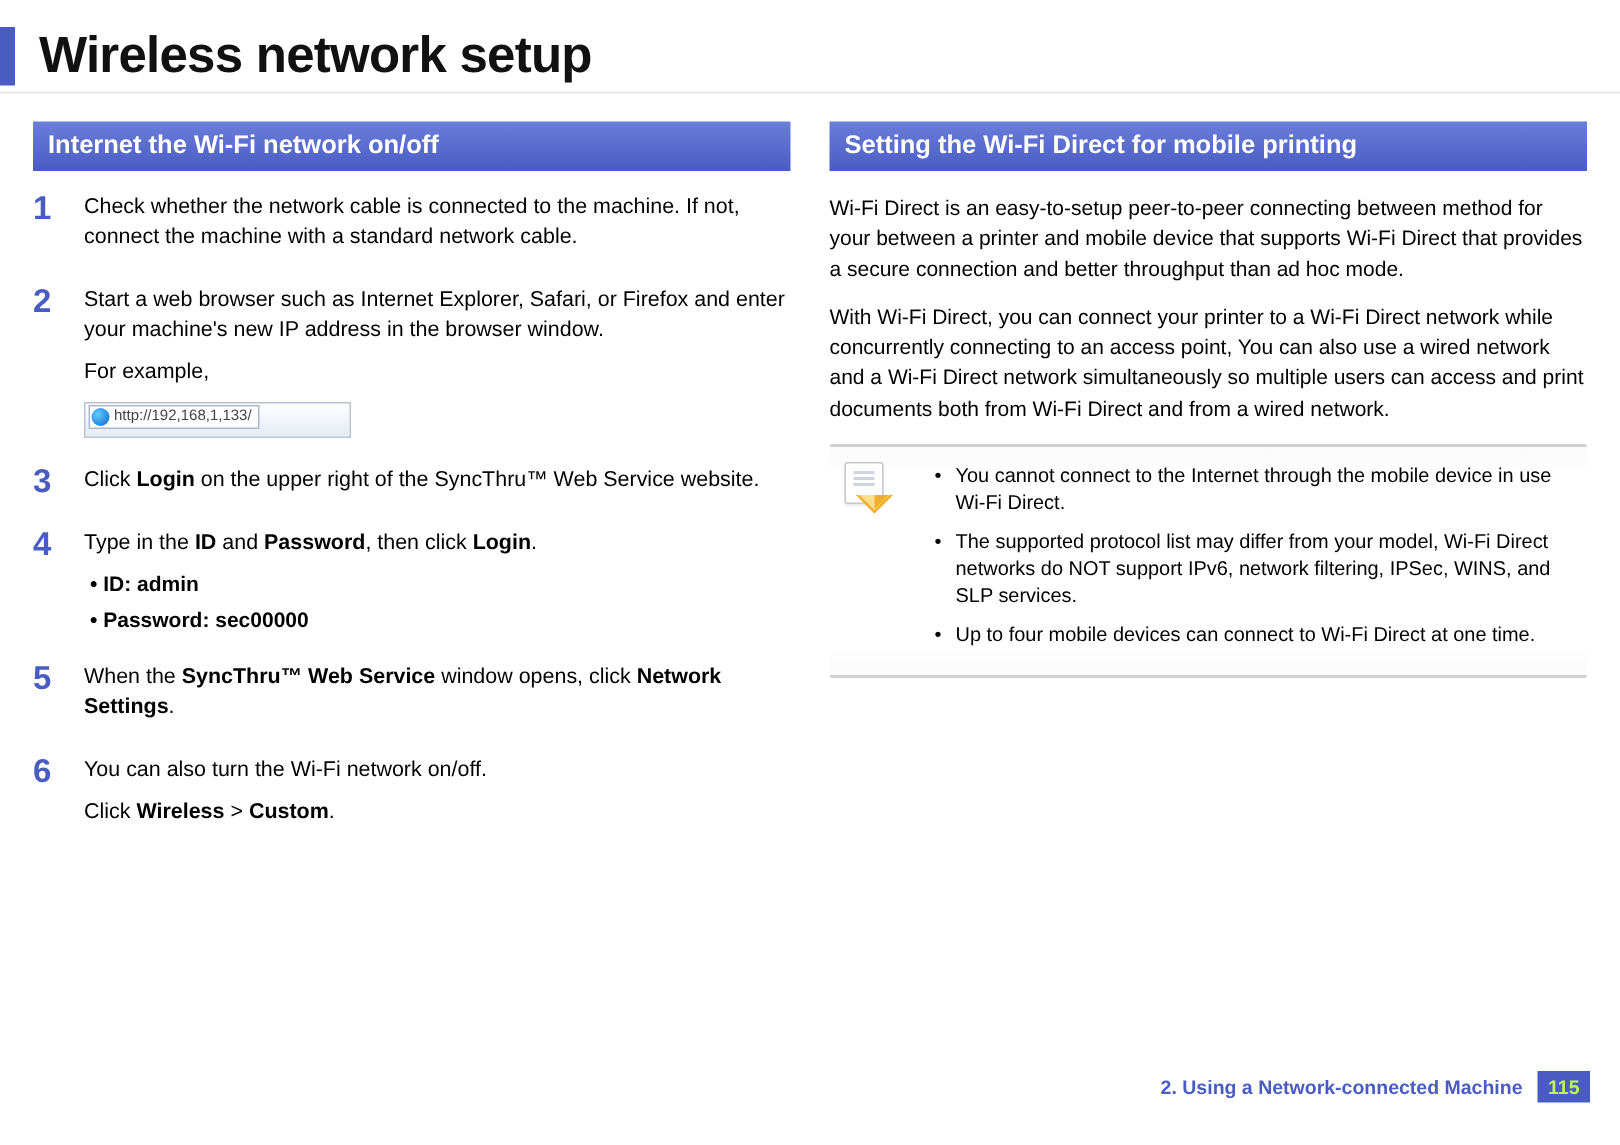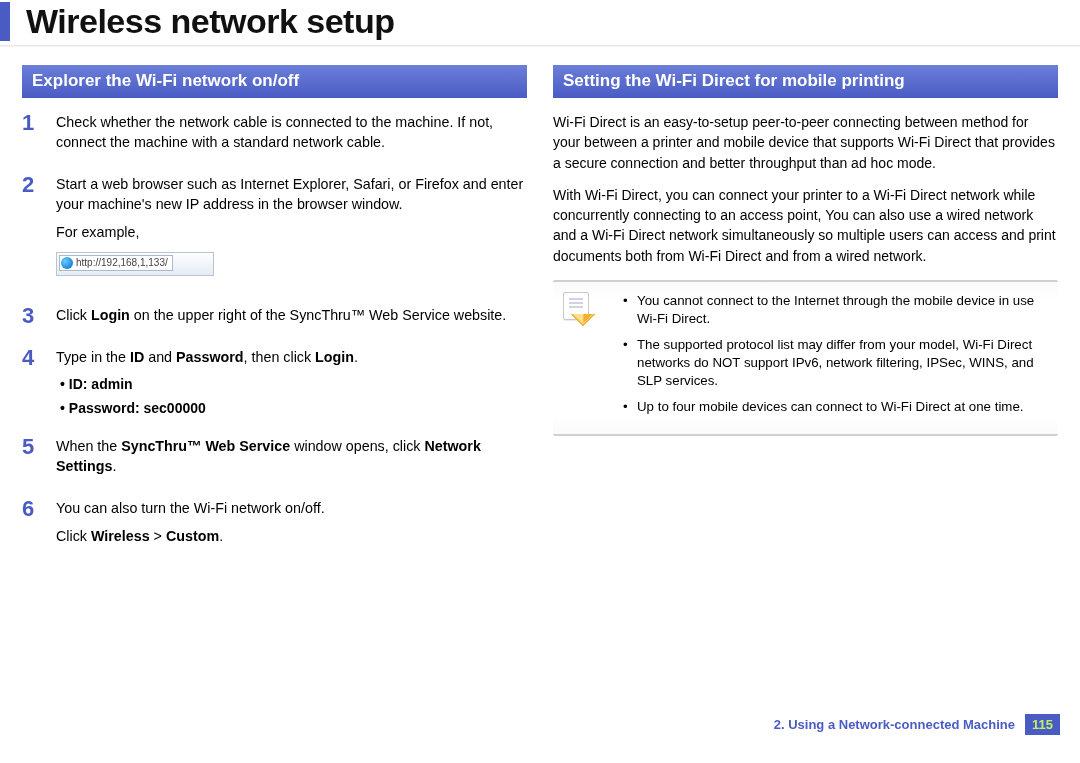--- a/index.html
+++ b/index.html
@@ -7,21 +7,21 @@
     font-family: "Myriad Pro", "Segoe UI", Arial, sans-serif;
     width: 1080px;
     height: 763px;
     position: relative;
     background: #fff;
     color: #000;
   }
   .page-header {
     padding: 0 0 0 16px;
     border-left: 10px solid #4a5cc4;
-    margin: 2px 0 4px 0;
+    margin: 18px 0 4px 0;
   }
   .page-title {
     font-size: 34px;
     font-weight: 700;
     letter-spacing: -0.5px;
     color: #111;
   }
   .hr-top {
     height: 2px;
     border: none;
@@ -64,22 +64,22 @@
   }
   .sub-bullets li::before {
     content: "•  ";
     font-weight: 700;
   }
   .sub-bullets li { font-weight: 700; font-size: 14px; margin-bottom: 4px; }
   .addr-box {
     display: inline-block;
     border: 1px solid #b8c4d0;
     background: linear-gradient(to bottom, #fefeff, #e4ecf4);
-    padding: 1px 40px 1px 2px;
-    margin: 2px 0 15px 0;
+    padding: 1px 60px 1px 2px;
+    margin: 2px 0 4px 0;
     text-decoration: underline;
   }
   .addr-inner {
     display: inline-flex;
     align-items: center;
     background: #fff;
     border: 1px solid #acb8cc;
     font-size: 10px;
     font-family: Tahoma, sans-serif;
     padding: 0 4px 0 1px;
@@ -178,21 +178,21 @@
 <body>
 
 <div class="page-header">
   <div class="page-title">Wireless network setup</div>
 </div>
 <hr class="hr-top">
 
 <div class="columns">
 
   <div class="col">
-    <div class="section-bar">Explorer the Wi-Fi network on/off</div>
+    <div class="section-bar">Internet the Wi-Fi network on/off</div>
     <ol class="steps">
 
       <li class="step">
         <div class="step-num">1</div>
         <div class="step-body">
           <p>Check whether the network cable is connected to the machine. If not, connect the machine with a standard network cable.</p>
         </div>
       </li>
 
       <li class="step">

